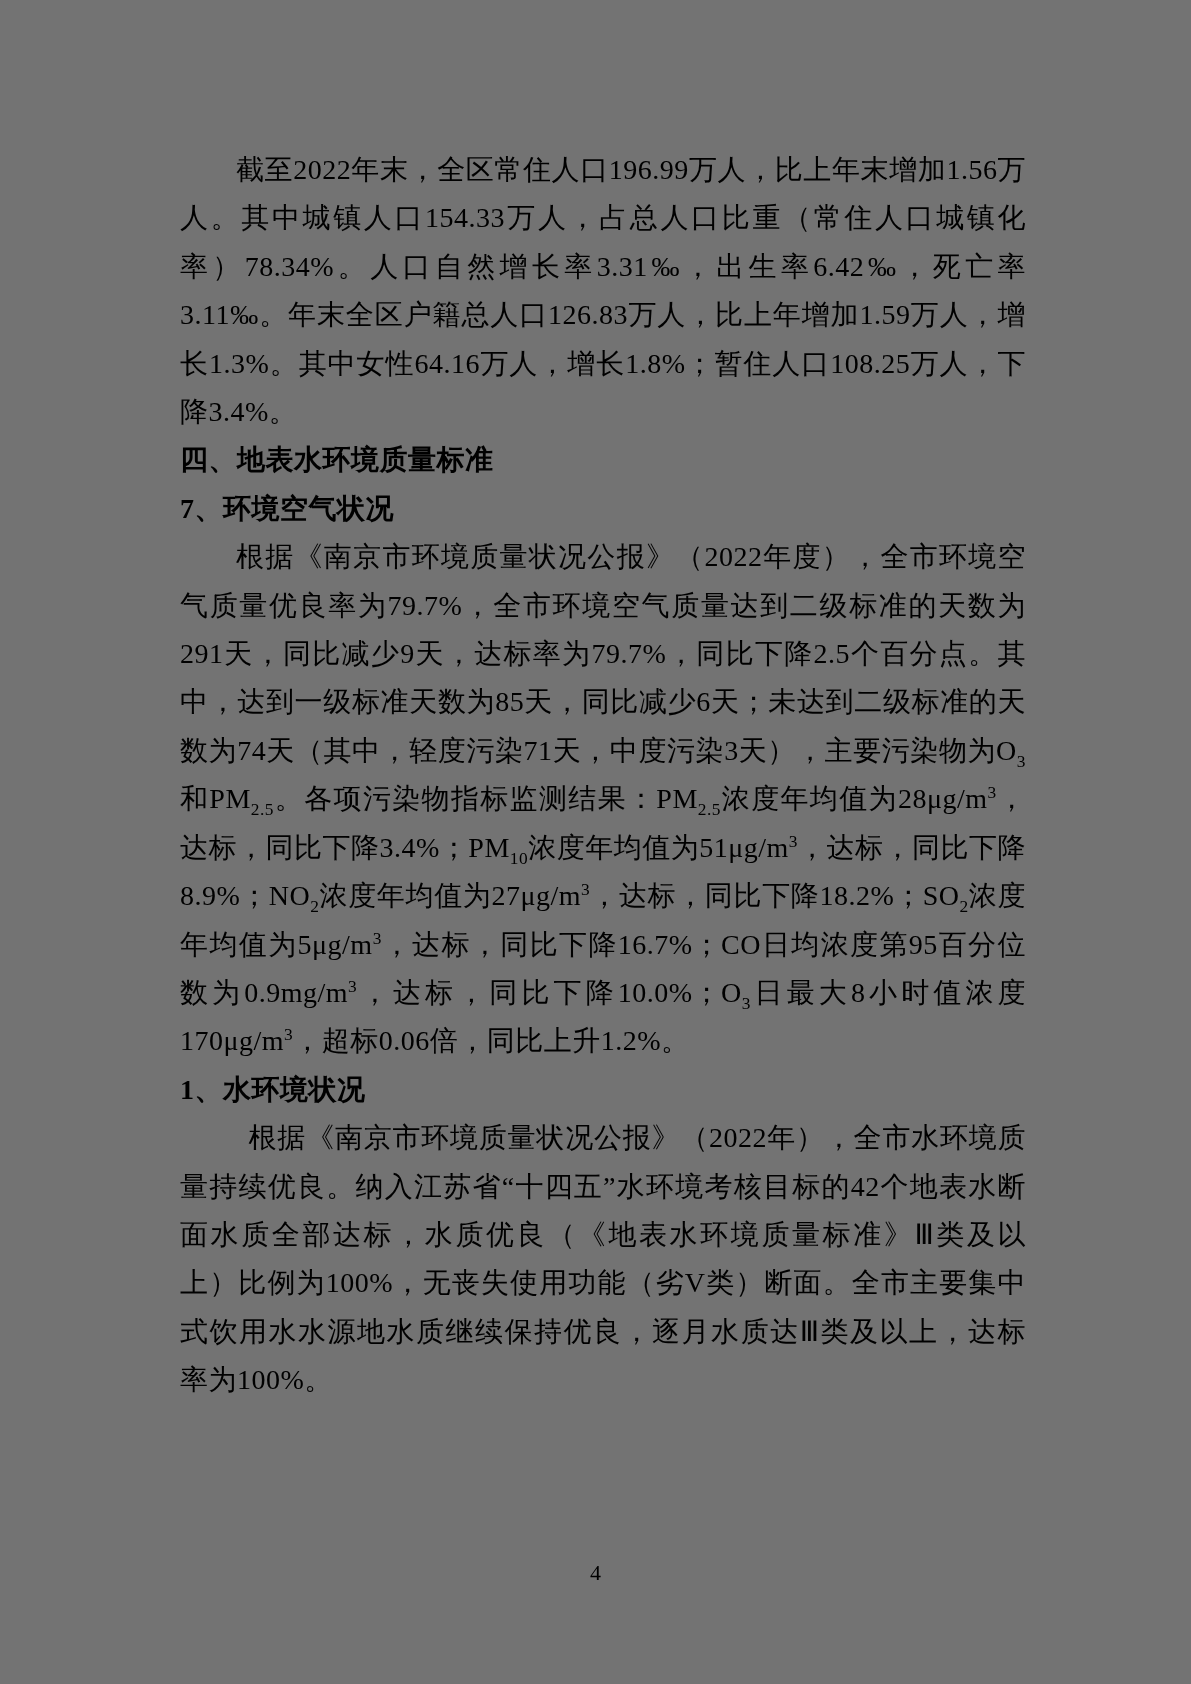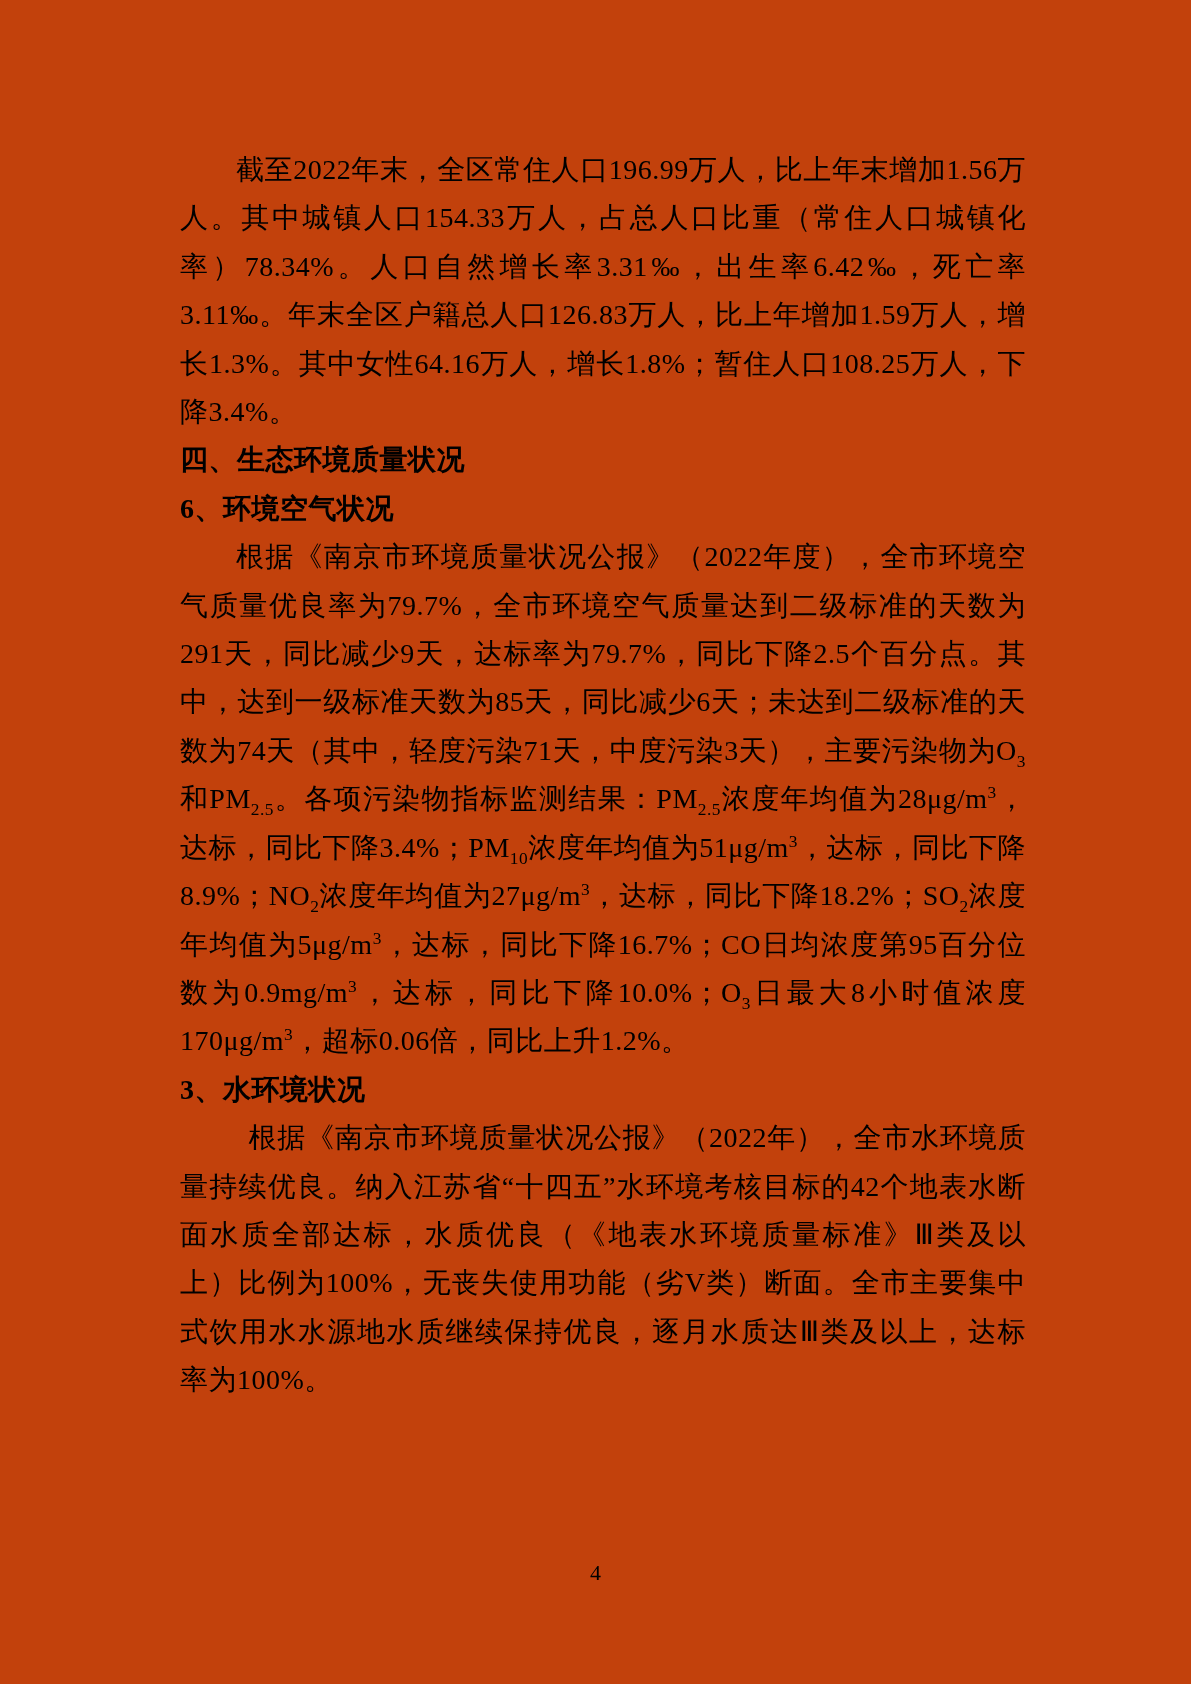--- a/index.html
+++ b/index.html
@@ -4,21 +4,21 @@
 <style>
   html, body {
     margin: 0;
     padding: 0;
     background: #ffffff;
   }
   .page {
     position: relative;
     width: 1191px;
     height: 1684px;
-    background: #c2410c;
+    background: #737373;
     color: #000000;
     font-family: "Liberation Serif", "DejaVu Serif", serif;
     overflow: hidden;
   }
   .content {
     position: absolute;
     left: 180px;
     top: 146px;
     width: 846px;
   }
@@ -53,20 +53,20 @@
     font-size: 22px;
     line-height: 30px;
   }
 </style>
 </head>
 <body>
 
 <div class="page">
   <main class="content" id="doc-body">
       <p class="body"><span>截至2022年末，全区常住人口196.99万人，比上年末增加1.56万人。其中城镇人口154.33万人，占总人口比重（常住人口城镇化率）78.34%。人口自然增长率3.31‰，出生率6.42‰，死亡率3.11‰。年末全区户籍总人口126.83万人，比上年增加1.59万人，增长1.3%。其中女性64.16万人，增长1.8%；暂住人口108.25万人，下降3.4%。</span></p>
-      <p class="heading"><span>四、生态环境质量状况</span></p>
-      <p class="heading"><span>6、环境空气状况</span></p>
+      <p class="heading"><span>四、地表水环境质量标准</span></p>
+      <p class="heading"><span>7、环境空气状况</span></p>
       <p class="body"><span>根据《南京市环境质量状况公报》（2022年度），全市环境空气质量优良率为79.7%，全市环境空气质量达到二级标准的天数为291天，同比减少9天，达标率为79.7%，同比下降2.5个百分点。其中，达到一级标准天数为85天，同比减少6天；未达到二级标准的天数为74天（其中，轻度污染71天，中度污染3天），主要污染物为O</span><sub>3</sub><span>和PM</span><sub>2.5</sub><span>。各项污染物指标监测结果：PM</span><sub>2.5</sub><span>浓度年均值为28μg/m</span><sup>3</sup><span>，达标，同比下降3.4%；PM</span><sub>10</sub><span>浓度年均值为51μg/m</span><sup>3</sup><span>，达标，同比下降8.9%；NO</span><sub>2</sub><span>浓度年均值为27μg/m</span><sup>3</sup><span>，达标，同比下降18.2%；SO</span><sub>2</sub><span>浓度年均值为5μg/m</span><sup>3</sup><span>，达标，同比下降16.7%；CO日均浓度第95百分位数为0.9mg/m</span><sup>3</sup><span>，达标，同比下降10.0%；O</span><sub>3</sub><span>日最大8小时值浓度170μg/m</span><sup>3</sup><span>，超标0.06倍，同比上升1.2%。</span></p>
-      <p class="heading"><span>3、水环境状况</span></p>
+      <p class="heading"><span>1、水环境状况</span></p>
       <p class="body indent-lg"><span>根据《南京市环境质量状况公报》（2022年），全市水环境质量持续优良。纳入江苏省“十四五”水环境考核目标的42个地表水断面水质全部达标，水质优良（《地表水环境质量标准》Ⅲ类及以上）比例为100%，无丧失使用功能（劣V类）断面。全市主要集中式饮用水水源地水质继续保持优良，逐月水质达Ⅲ类及以上，达标率为100%。</span></p>
     </main>
   <div class="page-number">4</div>
 </div>
 
 </body></html>

